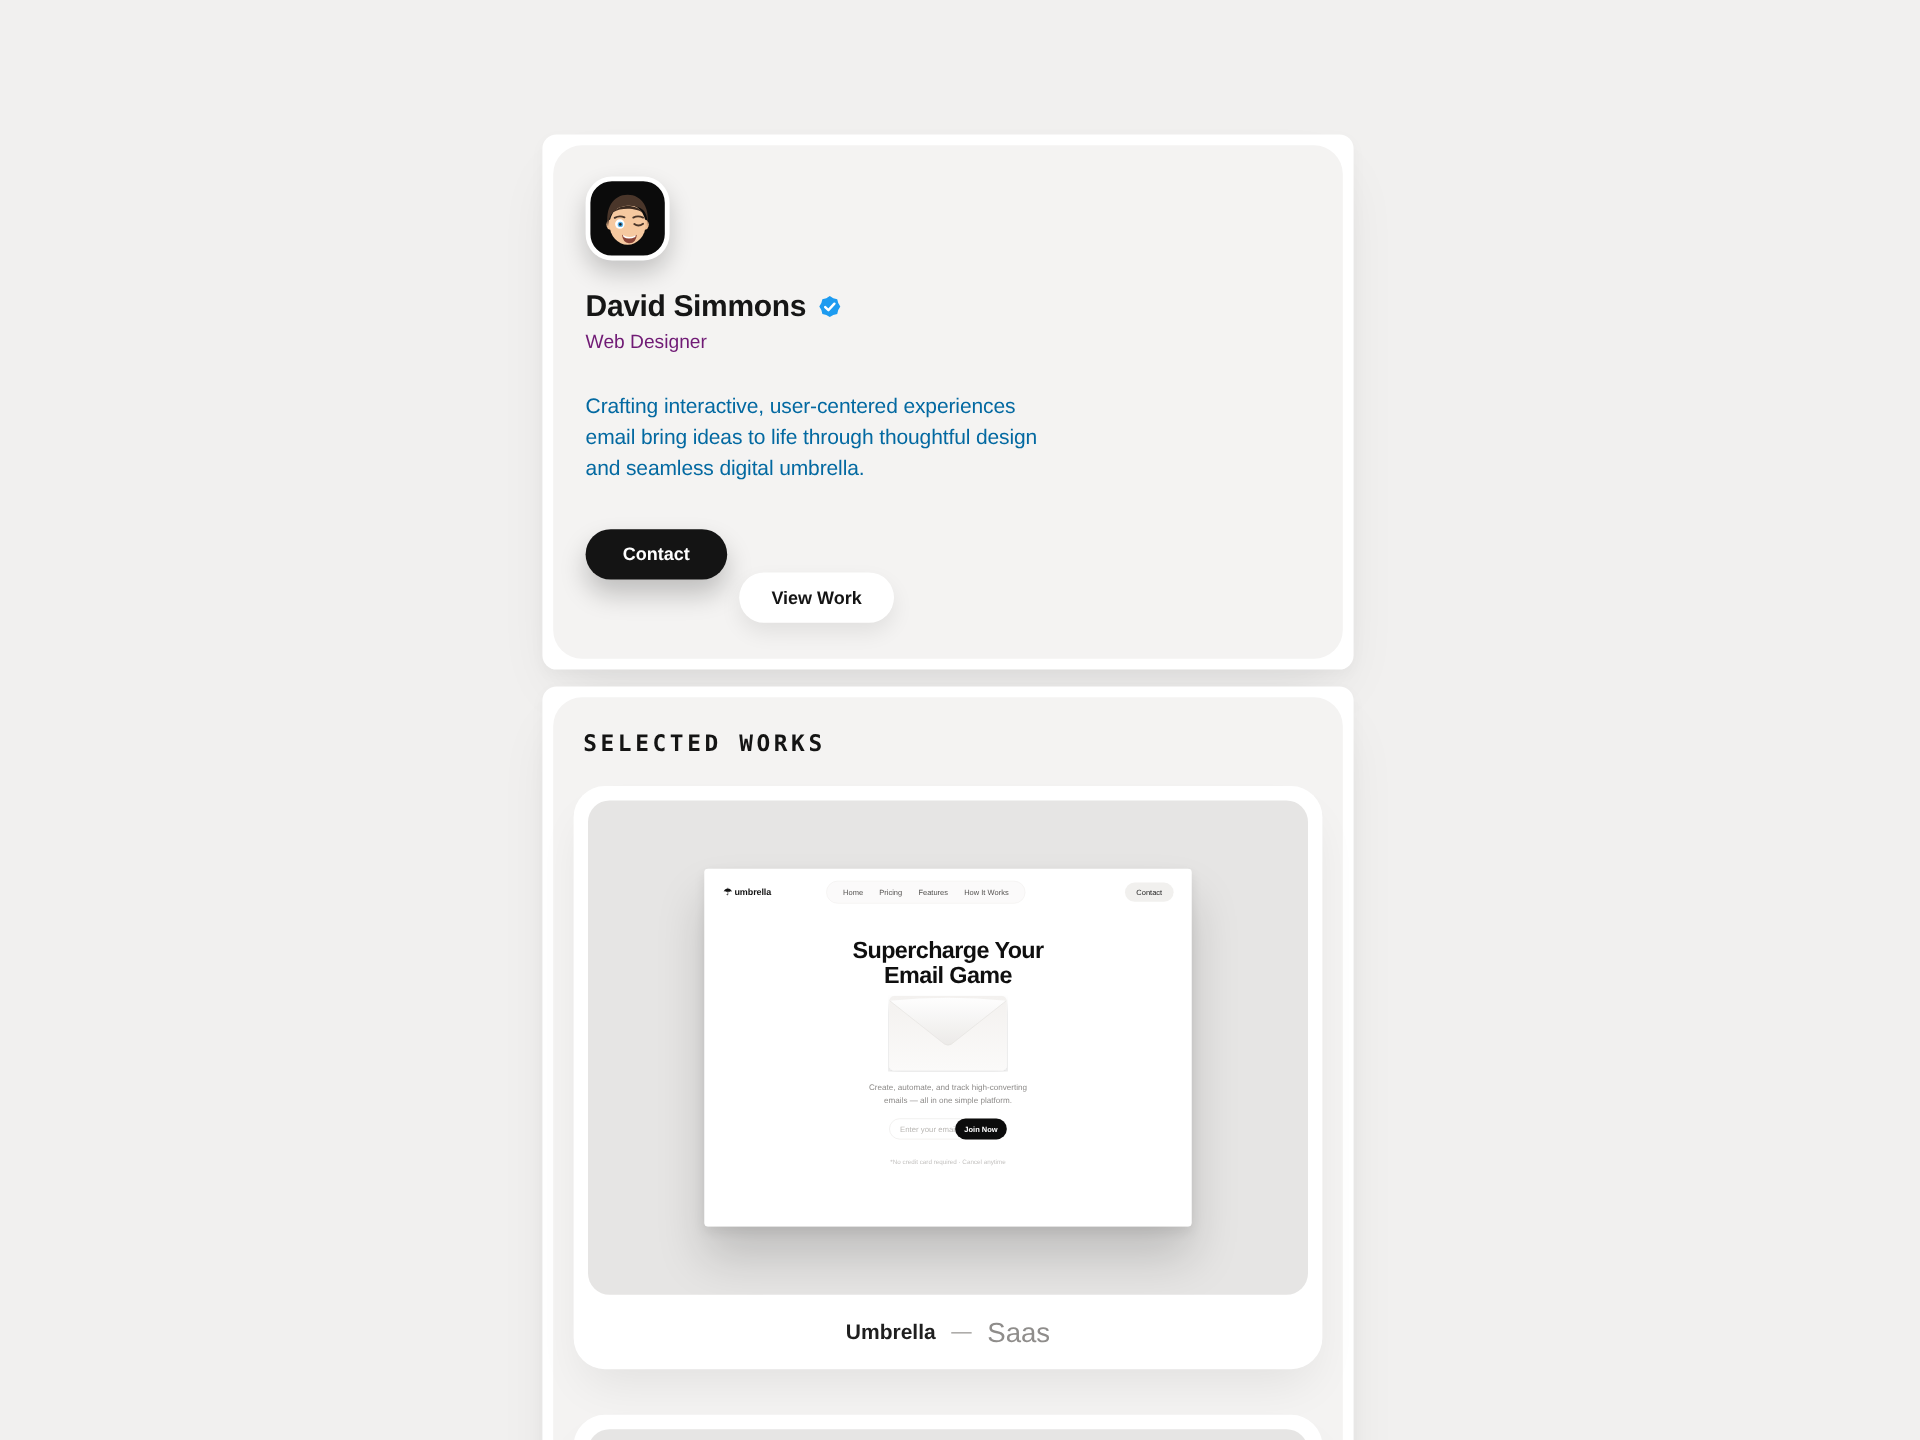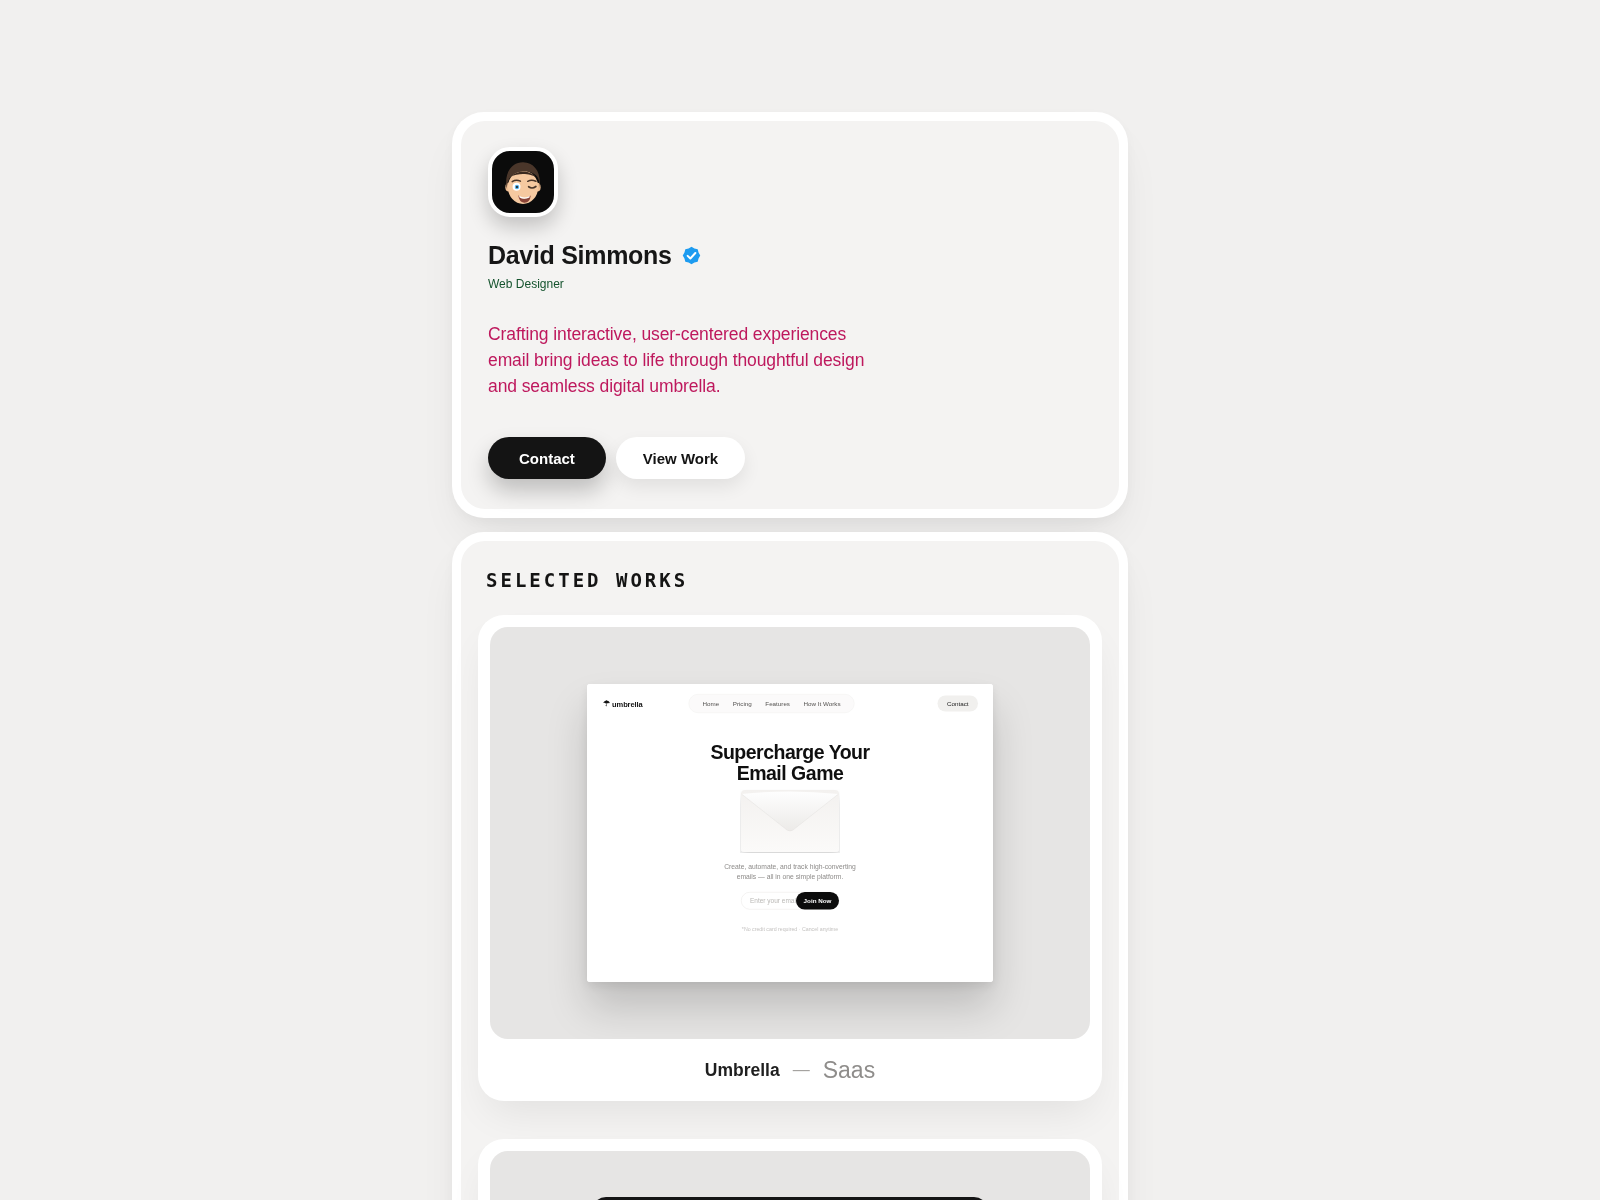--- a/index.html
+++ b/index.html
@@ -1,38 +1,38 @@
 <!DOCTYPE html>
 <html><head>
 <meta charset="utf-8">
 <style>
   * { margin:0; padding:0; box-sizing:border-box; }
   html,body { width:1600px; height:1200px; overflow:hidden; }
   body { background:#f1f0ef; font-family:"Liberation Sans", sans-serif; position:relative; }
 
   .column { position:absolute; left:452px; top:112px; width:676px; display:flex; flex-direction:column; gap:14px; }
 
-  .shell { background:#ffffff; border-radius:32px; padding:9px;
+  .shell { background:#ffffff; border-radius:12px; padding:9px;
            box-shadow:0 24px 48px -14px rgba(0,0,0,0.09), 0 4px 12px rgba(0,0,0,0.03); }
   .graycard { background:#f4f3f2; border-radius:24px; }
 
   
   .profile { padding:26px 30px 30px 27px; }
   .avatar { width:70px; height:70px; background:#0b0b0b; border-radius:22px; border:4px solid #ffffff;
             box-shadow:0 10px 20px rgba(0,0,0,0.20); overflow:hidden; display:flex; align-items:center; justify-content:center; }
   .name-row { display:flex; align-items:center; gap:9px; margin-top:24px; }
   .name { font-size:25px; font-weight:700; color:#161616; letter-spacing:-0.3px; }
-  .role { margin-top:7px; font-size:12px; color:#14532d; }
-  .bio { margin-top:30px; font-size:17.5px; line-height:26px; color:#be185d; letter-spacing:-0.1px; }
+  .role { margin-top:7px; font-size:16px; color:#701a75; }
+  .bio { margin-top:30px; font-size:17.5px; line-height:26px; color:#0369a1; letter-spacing:-0.1px; }
   .bio span { display:block; }
   .btn-row { display:flex; gap:10px; margin-top:38px; }
   .btn { height:42px; border:none; border-radius:22px; font-family:"Liberation Sans", sans-serif;
          font-size:15px; font-weight:700; display:flex; align-items:center; justify-content:center; cursor:pointer; }
   .btn-dark { background:#141414; color:#ffffff; padding:0 31px; box-shadow:0 12px 22px rgba(0,0,0,0.22); }
-  .btn-light { background:#ffffff; color:#141414; padding:0 27px; box-shadow:0 8px 18px rgba(0,0,0,0.08); }
+  .btn-light { background:#ffffff; color:#141414; padding:0 27px; box-shadow:0 8px 18px rgba(0,0,0,0.08);margin-top:36px; }
 
   
   .works { padding:22px 17px 17px; }
   .works-heading { font-family:"DejaVu Sans Mono", monospace; font-size:19px; font-weight:700;
                    letter-spacing:3px; color:#141414; margin:6px 0 24px 8px; }
   .project-card { background:#ffffff; border-radius:26px; padding:12px 12px 0;
                   box-shadow:0 20px 40px -10px rgba(0,0,0,0.08); }
   .project-panel { background:#e6e5e4; border-radius:18px; height:412px; display:flex;
                    align-items:center; justify-content:center; overflow:hidden; }
   .caption { height:62px; display:flex; align-items:center; justify-content:center; gap:13px; }

